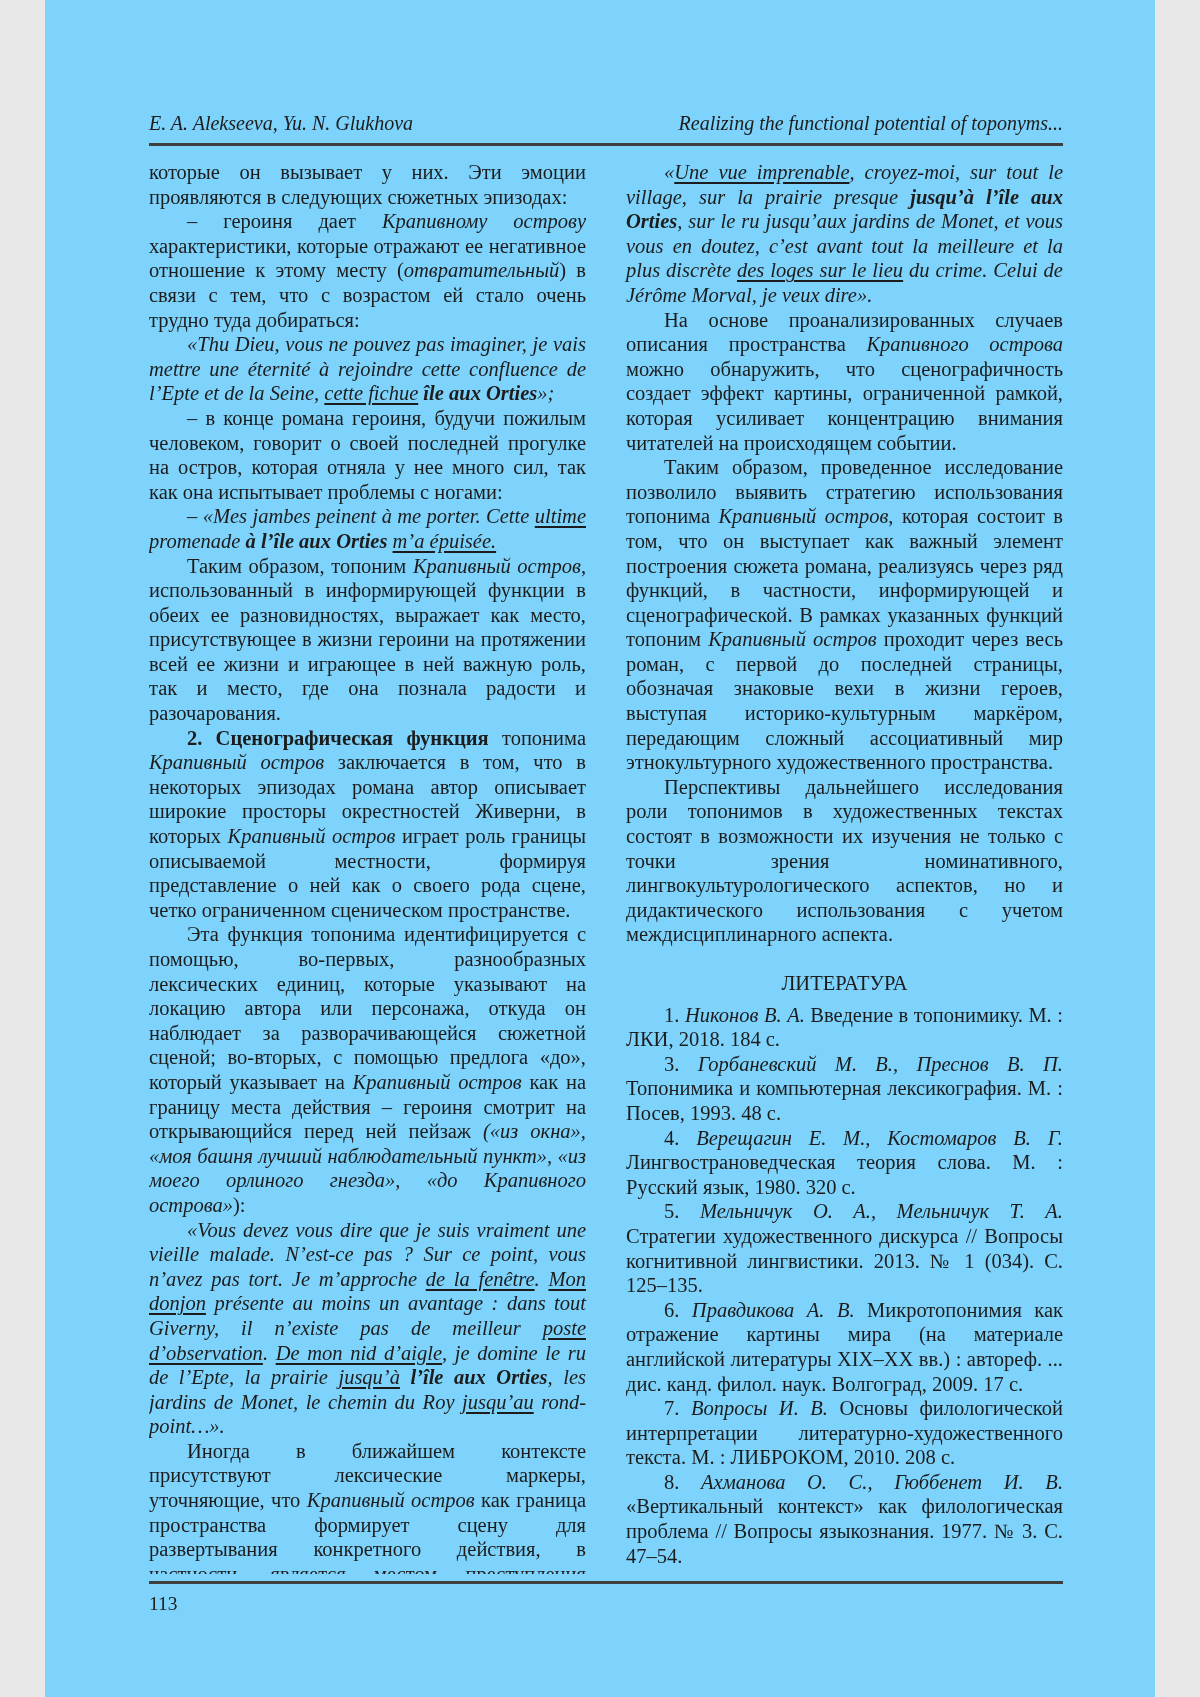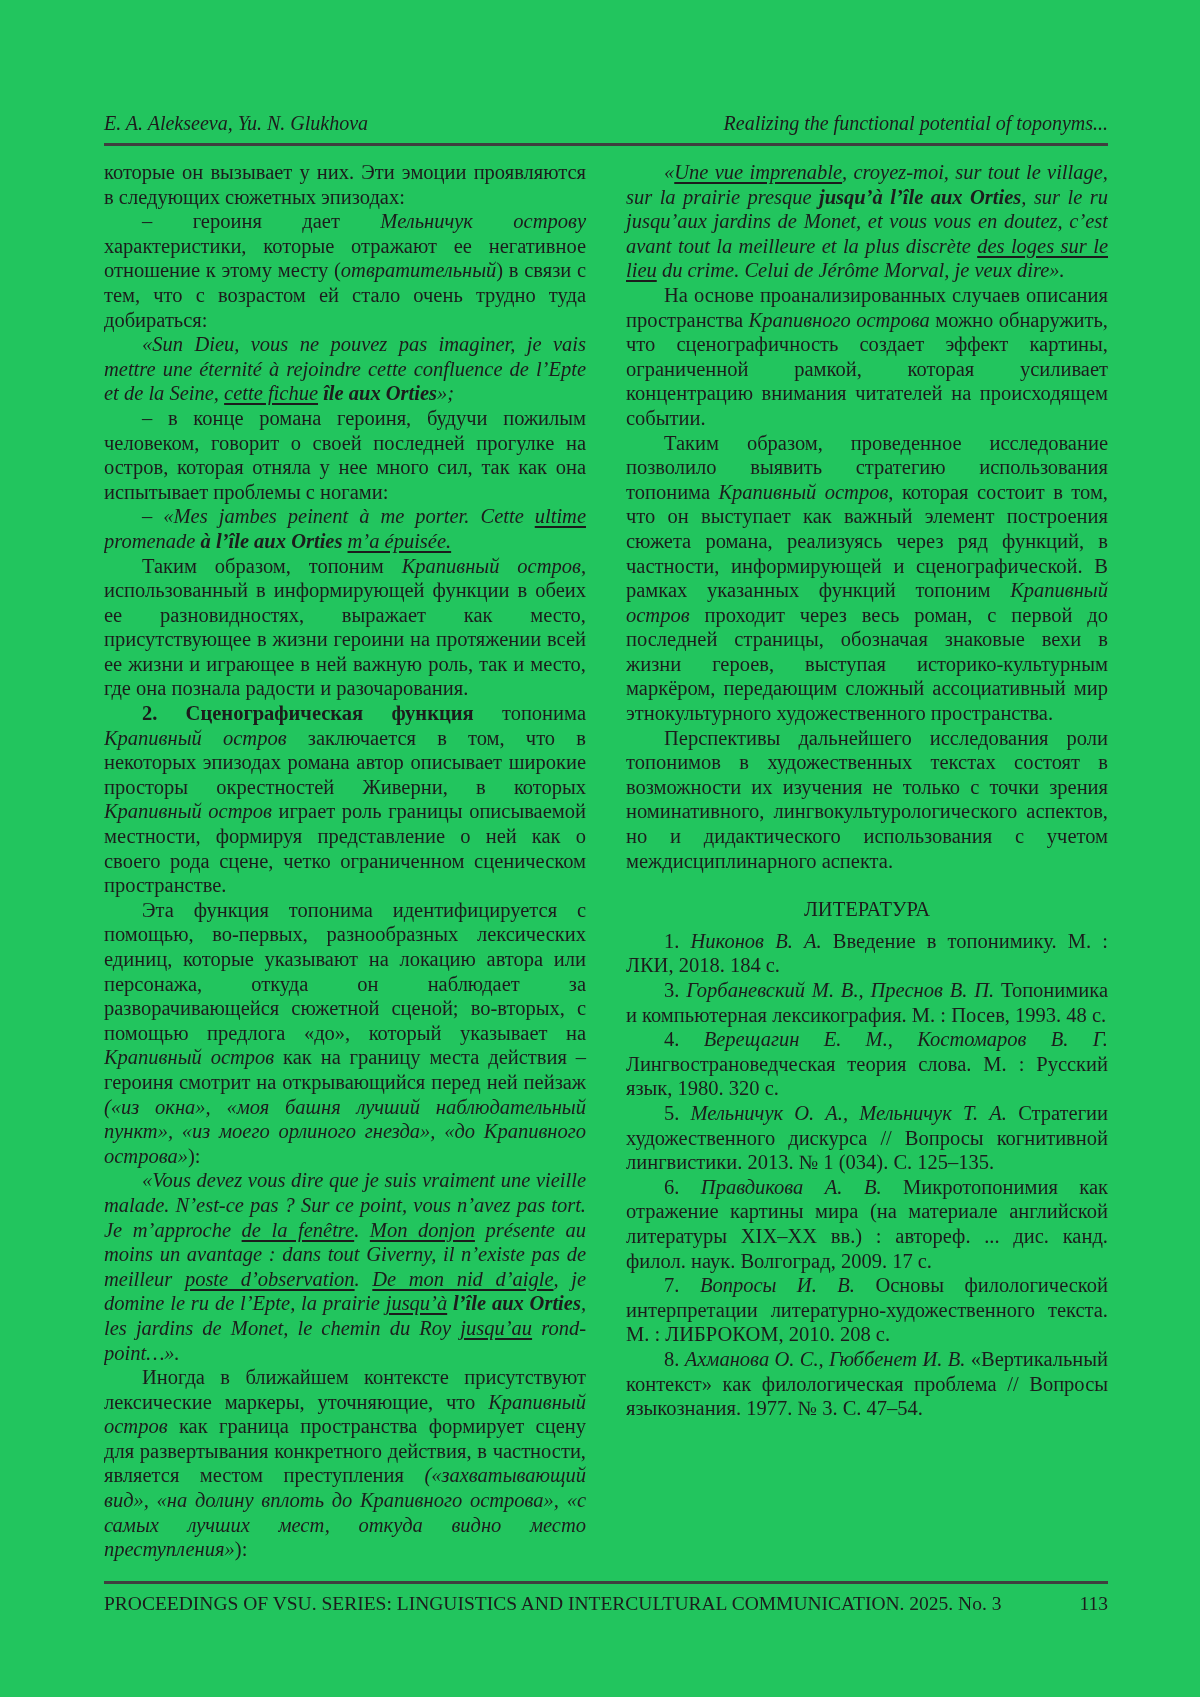--- a/index.html
+++ b/index.html
@@ -1,20 +1,20 @@
 <!DOCTYPE html>
 <html lang="ru"><head>
 <meta charset="utf-8">
 <style>
   html,body{margin:0;padding:0;background:#e8e8e8;}
   .page{
     position:relative;
-    width:1200px;height:1697px;
+    width:1110px;height:1697px;
     margin:0 auto;
-    background:#22c55e;
+    background:#7dd3fc;
     color:#1c1c1c;
     font-family:"Liberation Serif","DejaVu Serif",serif;
   }
   .header{
     position:absolute;top:111px;left:104px;right:92px;
     display:flex;justify-content:space-between;align-items:baseline;
     font-style:italic;font-size:20px;line-height:24px;
     white-space:nowrap;
   }
   .header-rule{
@@ -62,22 +62,22 @@
   <div class="header">
     <span>E. A. Alekseeva, Yu. N. Glukhova</span>
     <span>Realizing the functional potential of toponyms...</span>
   </div>
 
   <div class="header-rule"></div>
 
   <div class="content">
     <div class="col">
         <p class="para"><span class="s-n">которые он вызывает у них. Эти эмоции проявляются в следующих сюжетных эпизодах:</span></p>
-        <p class="para indent"><span class="s-n">– героиня дает </span><span class="s-i">Мельничук острову</span><span class="s-n"> характеристики, которые отражают ее негативное отношение к этому месту (</span><span class="s-i">отвратительный</span><span class="s-n">) в связи с тем, что с возрастом ей стало очень трудно туда добираться:</span></p>
-        <p class="para indent"><span class="s-i">«Sun Dieu, vous ne pouvez pas imaginer, je vais mettre une éternité à rejoindre cette confluence de l’Epte et de la Seine, </span><span class="s-iu">cette fichue</span><span class="s-i"> </span><span class="s-bi">île aux Orties</span><span class="s-i">»;</span></p>
+        <p class="para indent"><span class="s-n">– героиня дает </span><span class="s-i">Крапивному острову</span><span class="s-n"> характеристики, которые отражают ее негативное отношение к этому месту (</span><span class="s-i">отвратительный</span><span class="s-n">) в связи с тем, что с возрастом ей стало очень трудно туда добираться:</span></p>
+        <p class="para indent"><span class="s-i">«Thu Dieu, vous ne pouvez pas imaginer, je vais mettre une éternité à rejoindre cette confluence de l’Epte et de la Seine, </span><span class="s-iu">cette fichue</span><span class="s-i"> </span><span class="s-bi">île aux Orties</span><span class="s-i">»;</span></p>
         <p class="para indent"><span class="s-n">– в конце романа героиня, будучи пожилым человеком, говорит о своей последней прогулке на остров, которая отняла у нее много сил, так как она испытывает проблемы с ногами:</span></p>
         <p class="para indent"><span class="s-i">– «Mes jambes peinent à me porter. Cette </span><span class="s-iu">ultime</span><span class="s-i"> promenade </span><span class="s-bi">à l’île aux Orties</span><span class="s-i"> </span><span class="s-iu">m’a épuisée.</span></p>
         <p class="para indent"><span class="s-n">Таким образом, топоним </span><span class="s-i">Крапивный остров</span><span class="s-n">, использованный в информирующей функции в обеих ее разновидностях, выражает как место, присутствующее в жизни героини на протяжении всей ее жизни и играющее в ней важную роль, так и место, где она познала радости и разочарования.</span></p>
         <p class="para indent"><span class="s-b">2. Сценографическая функция</span><span class="s-n"> топонима </span><span class="s-i">Крапивный остров</span><span class="s-n"> заключается в том, что в некоторых эпизодах романа автор описывает широкие просторы окрестностей Живерни, в которых </span><span class="s-i">Крапивный остров</span><span class="s-n"> играет роль границы описываемой местности, формируя представление о ней как о своего рода сцене, четко ограниченном сценическом пространстве.</span></p>
         <p class="para indent"><span class="s-n">Эта функция топонима идентифицируется с помощью, во-первых, разнообразных лексических единиц, которые указывают на локацию автора или персонажа, откуда он наблюдает за разворачивающейся сюжетной сценой; во-вторых, с помощью предлога «до», который указывает на </span><span class="s-i">Крапивный остров</span><span class="s-n"> как на границу места действия – героиня смотрит на открывающийся перед ней пейзаж </span><span class="s-i">(«из окна», «моя башня лучший наблюдательный пункт», «из моего орлиного гнезда», «до Крапивного острова»</span><span class="s-n">):</span></p>
         <p class="para indent"><span class="s-i">«Vous devez vous dire que je suis vraiment une vieille malade. N’est-ce pas ? Sur ce point, vous n’avez pas tort. Je m’approche </span><span class="s-iu">de la fenêtre</span><span class="s-i">. </span><span class="s-iu">Mon donjon</span><span class="s-i"> présente au moins un avantage : dans tout Giverny, il n’existe pas de meilleur </span><span class="s-iu">poste d’observation</span><span class="s-i">. </span><span class="s-iu">De mon nid d’aigle</span><span class="s-i">, je domine le ru de l’Epte, la prairie </span><span class="s-iu">jusqu’à</span><span class="s-i"> </span><span class="s-bi">l’île aux Orties</span><span class="s-i">, les jardins de Monet, le chemin du Roy </span><span class="s-iu">jusqu’au</span><span class="s-i"> rond-point…».</span></p>
         <p class="para indent"><span class="s-n">Иногда в ближайшем контексте присутствуют лексические маркеры, уточняющие, что </span><span class="s-i">Крапивный остров</span><span class="s-n"> как граница пространства формирует сцену для развертывания конкретного действия, в частности, является местом преступления </span><span class="s-i">(«захватывающий вид», «на долину вплоть до Крапивного острова», «с самых лучших мест, откуда видно место преступления»</span><span class="s-n">):</span></p>
       </div>
     <div class="col">
         <p class="para indent"><span class="s-i">«</span><span class="s-iu">Une vue imprenable</span><span class="s-i">, croyez-moi, sur tout le village, sur la prairie presque </span><span class="s-bi">jusqu’à l’île aux Orties</span><span class="s-i">, sur le ru jusqu’aux jardins de Monet, et vous vous en doutez, c’est avant tout la meilleure et la plus discrète </span><span class="s-iu">des loges sur le lieu</span><span class="s-i"> du crime. Celui de Jérôme Morval, je veux dire».</span></p>
@@ -91,17 +91,16 @@
         <p class="para indent"><span class="s-n">5. </span><span class="s-i">Мельничук О. А., Мельничук Т. А.</span><span class="s-n"> Стратегии художественного дискурса // Вопросы когнитивной лингвистики. 2013. № 1 (034). С. 125–135.</span></p>
         <p class="para indent"><span class="s-n">6. </span><span class="s-i">Правдикова А. В.</span><span class="s-n"> Микротопонимия как отражение картины мира (на материале английской литературы XIX–XX вв.) : автореф. ... дис. канд. филол. наук. Волгоград, 2009. 17 с.</span></p>
         <p class="para indent"><span class="s-n">7. </span><span class="s-i">Вопросы И. В.</span><span class="s-n"> Основы филологической интерпретации литературно-художественного текста. М. : ЛИБРОКОМ, 2010. 208 с.</span></p>
         <p class="para indent"><span class="s-n">8. </span><span class="s-i">Ахманова О. С., Гюббенет И. В.</span><span class="s-n"> «Вертикальный контекст» как филологическая проблема // Вопросы языкознания. 1977. № 3. С. 47–54.</span></p>
       </div>
   </div>
 
   <div class="footer-rule"></div>
 
   <div class="footer">
-    <span>PROCEEDINGS OF VSU. SERIES: LINGUISTICS AND INTERCULTURAL COMMUNICATION. 2025. No. 3</span>
     <span>113</span>
   </div>
 
 </div>
 
 </body></html>

